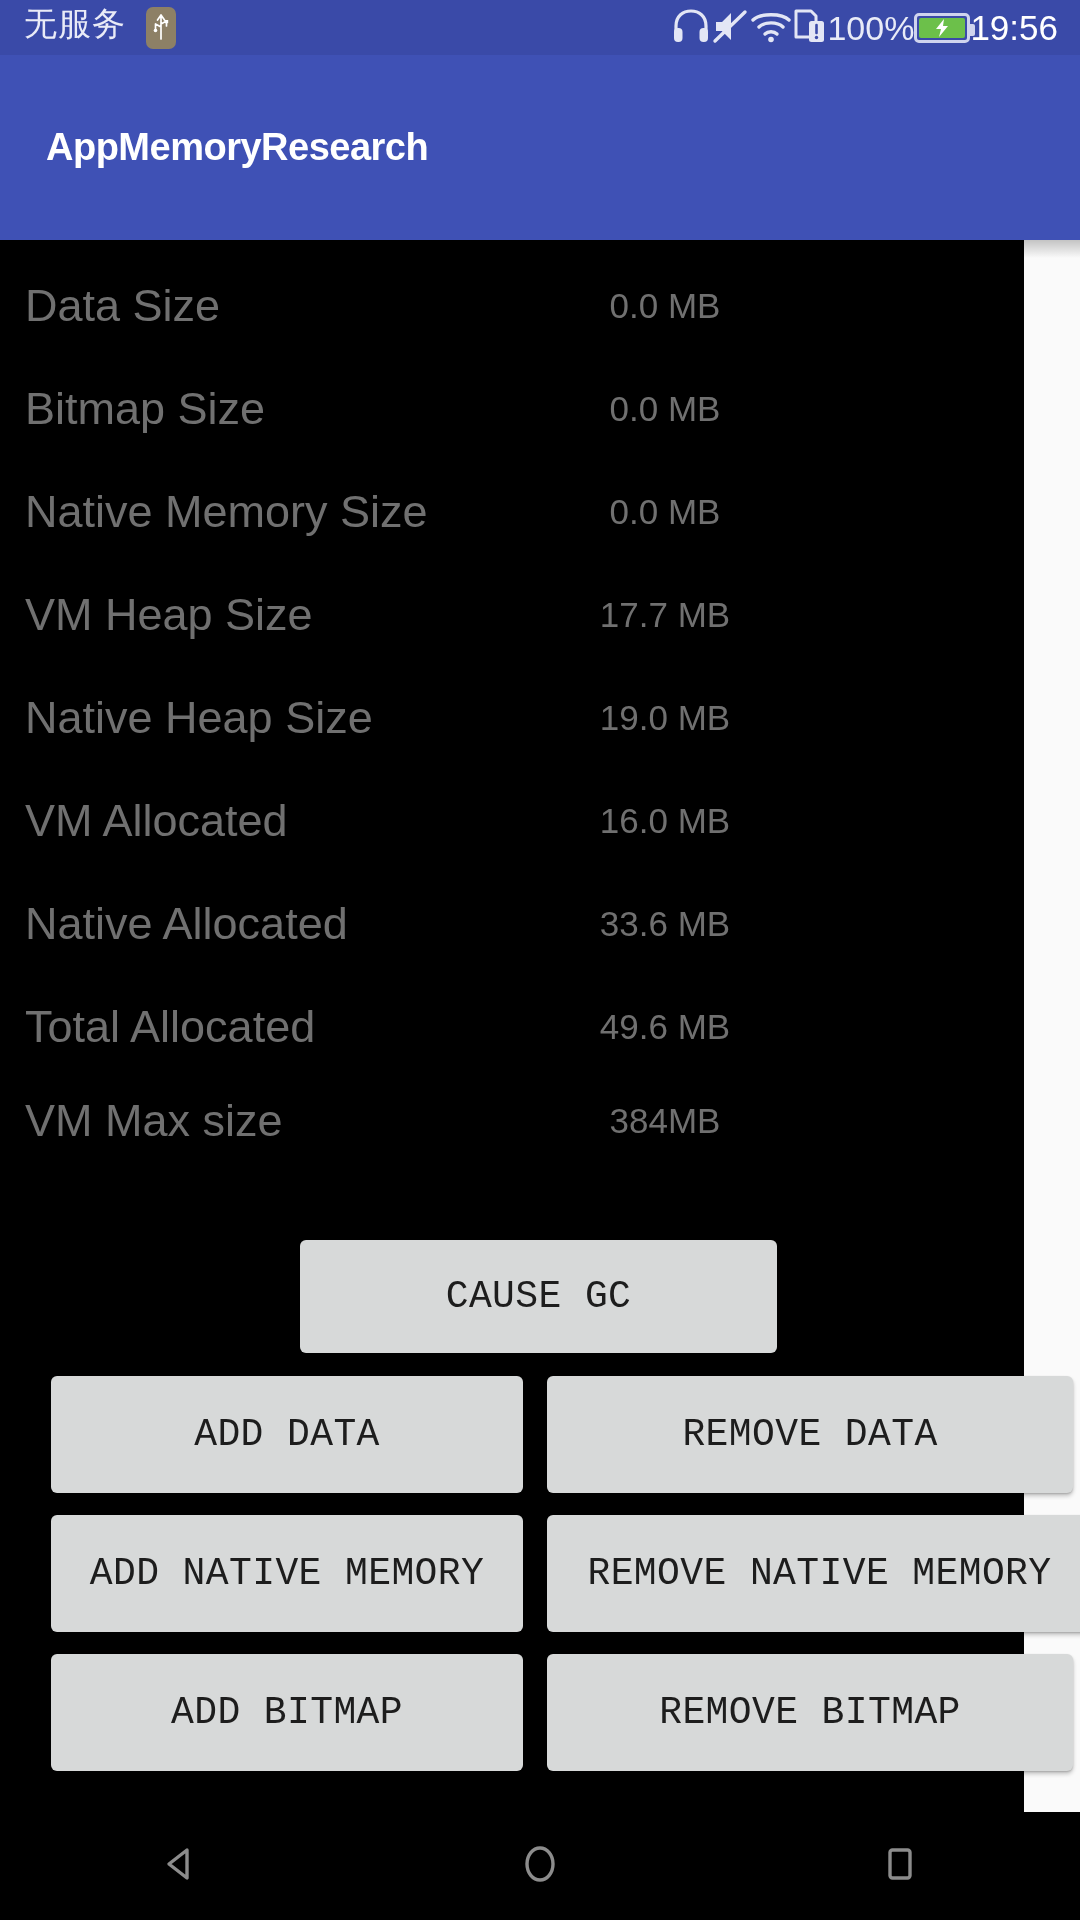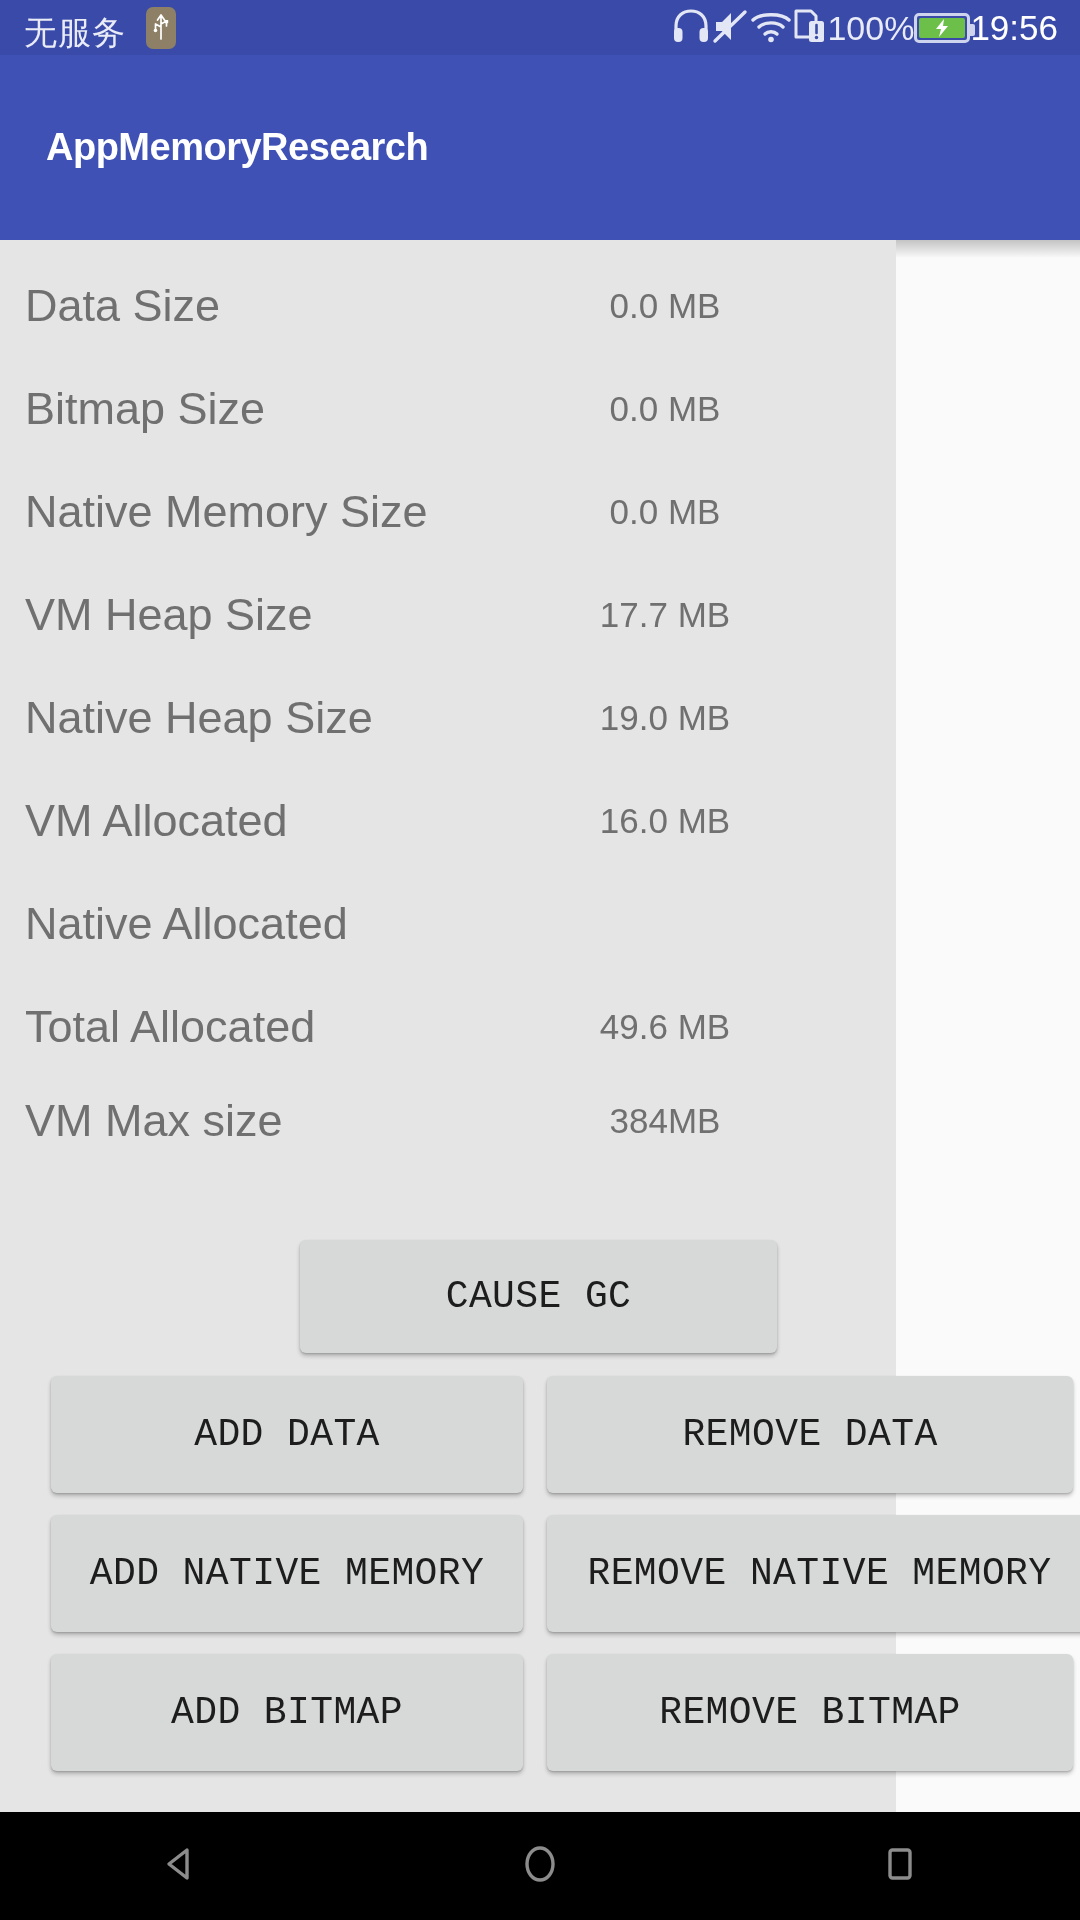--- a/index.html
+++ b/index.html
@@ -18,21 +18,21 @@
 
   
   #status-bar {
     position:absolute; top:0; left:0;
     width:1080px; height:55px;
     background:#3a4aa8;
     display:flex; align-items:center;
     padding:0 22px 0 24px;
     color:#e8eaf6;
   }
-  #status-left { display:flex; align-items:flex-end; gap:20px; }
+  #status-left { display:flex; align-items:flex-start; gap:20px; }
   #carrier-text {
     font-size:33px; line-height:1;
     color:#e9ebf7; letter-spacing:1px;
   }
   #usb-icon {
     width:30px; height:42px; border-radius:7px;
     background:#8d8066;
     display:flex; align-items:center; justify-content:center;
   }
   #status-right {
@@ -75,22 +75,22 @@
   #app-bar-shadow {
     position:absolute; top:240px; left:0;
     width:1080px; height:18px;
     background:linear-gradient(to bottom, rgba(0,0,0,0.22), rgba(0,0,0,0));
     pointer-events:none;
   }
 
   
   #content {
     position:absolute; top:240px; left:0;
-    width:896px; height:1572px;
-    background:#e5e5e5;
+    width:1024px; height:1572px;
+    background:#000000;
   }
 
   
   #stats-list {
     position:absolute; top:0; left:0; width:1080px;
     padding-top:14px;
   }
   .stat-row {
     display:flex; align-items:center;
     height:103px;
@@ -251,20 +251,21 @@
       <div class="stat-row">
         <span class="stat-label">Native Heap Size</span>
         <span class="stat-value">19.0 MB</span>
       </div>
       <div class="stat-row">
         <span class="stat-label">VM Allocated</span>
         <span class="stat-value">16.0 MB</span>
       </div>
       <div class="stat-row">
         <span class="stat-label">Native Allocated</span>
+        <span class="stat-value">33.6 MB</span>
       </div>
       <div class="stat-row">
         <span class="stat-label">Total Allocated</span>
         <span class="stat-value">49.6 MB</span>
       </div>
       <div class="stat-row" style="height:84px;">
         <span class="stat-label">VM Max size</span>
         <span class="stat-value">384MB</span>
       </div>
     </div>

